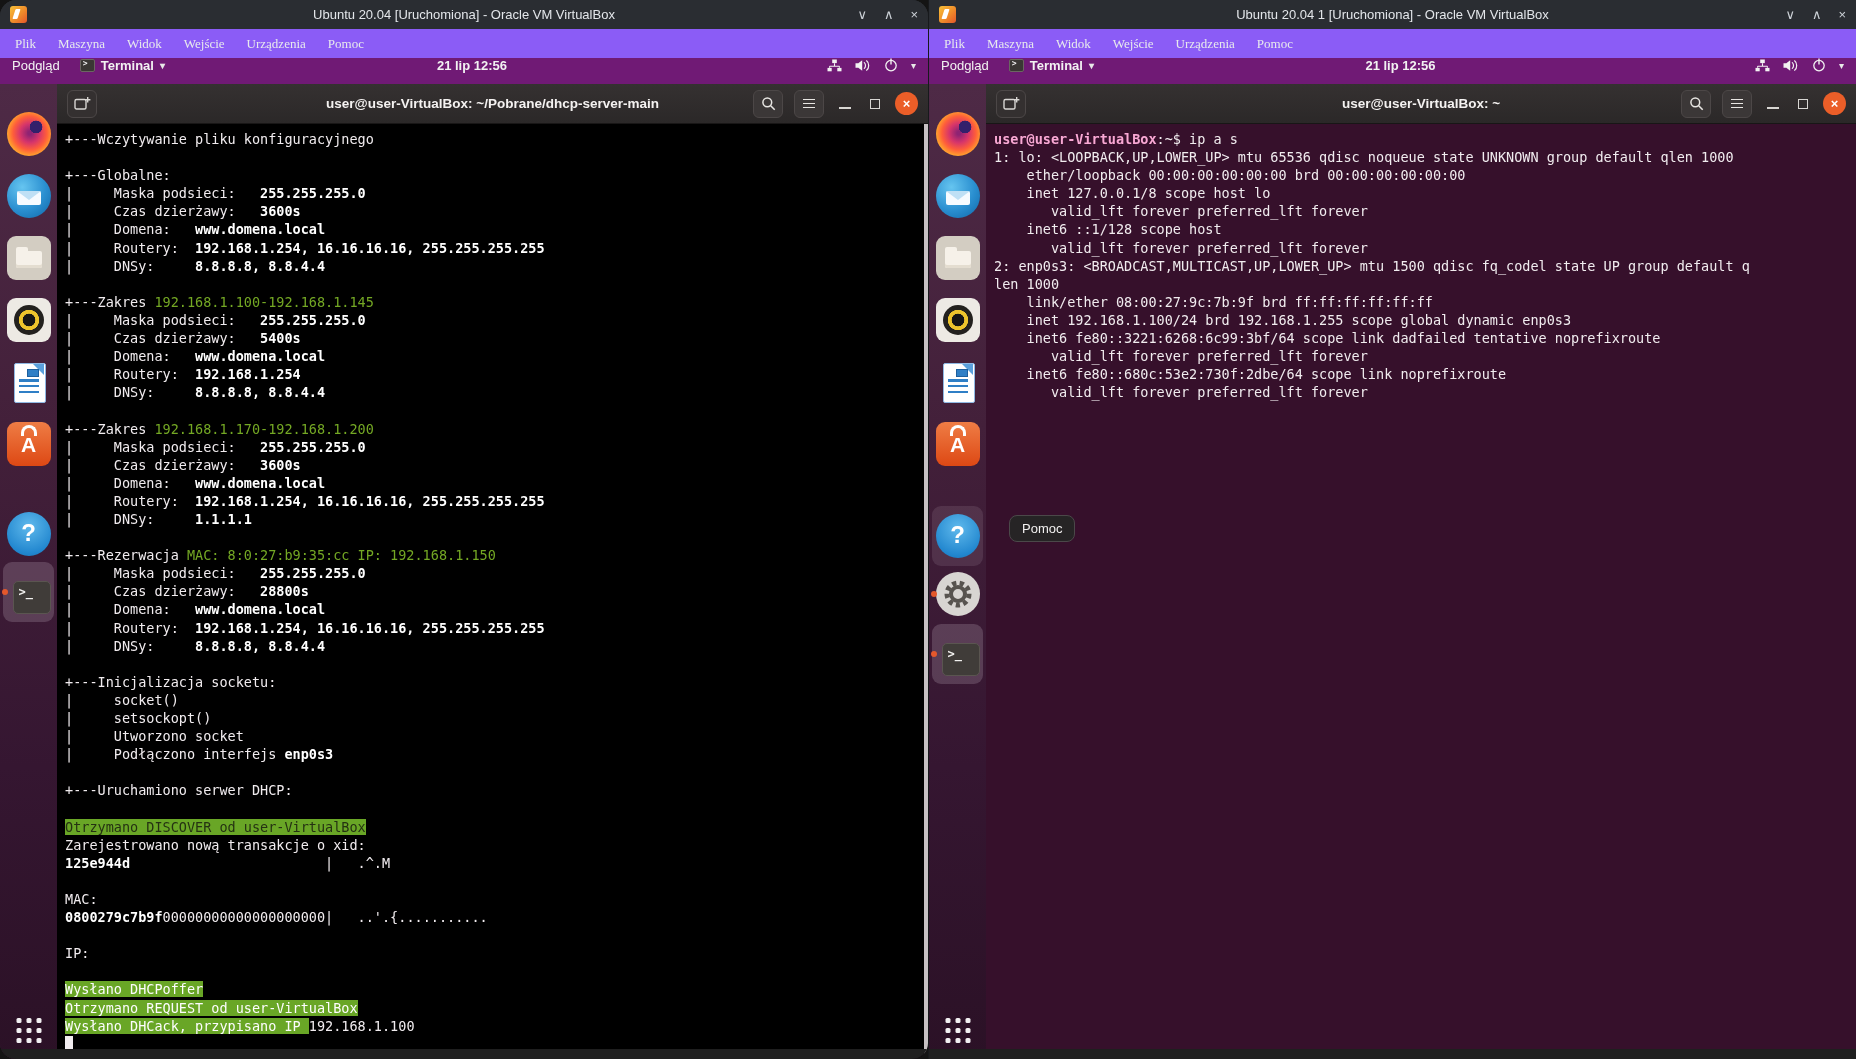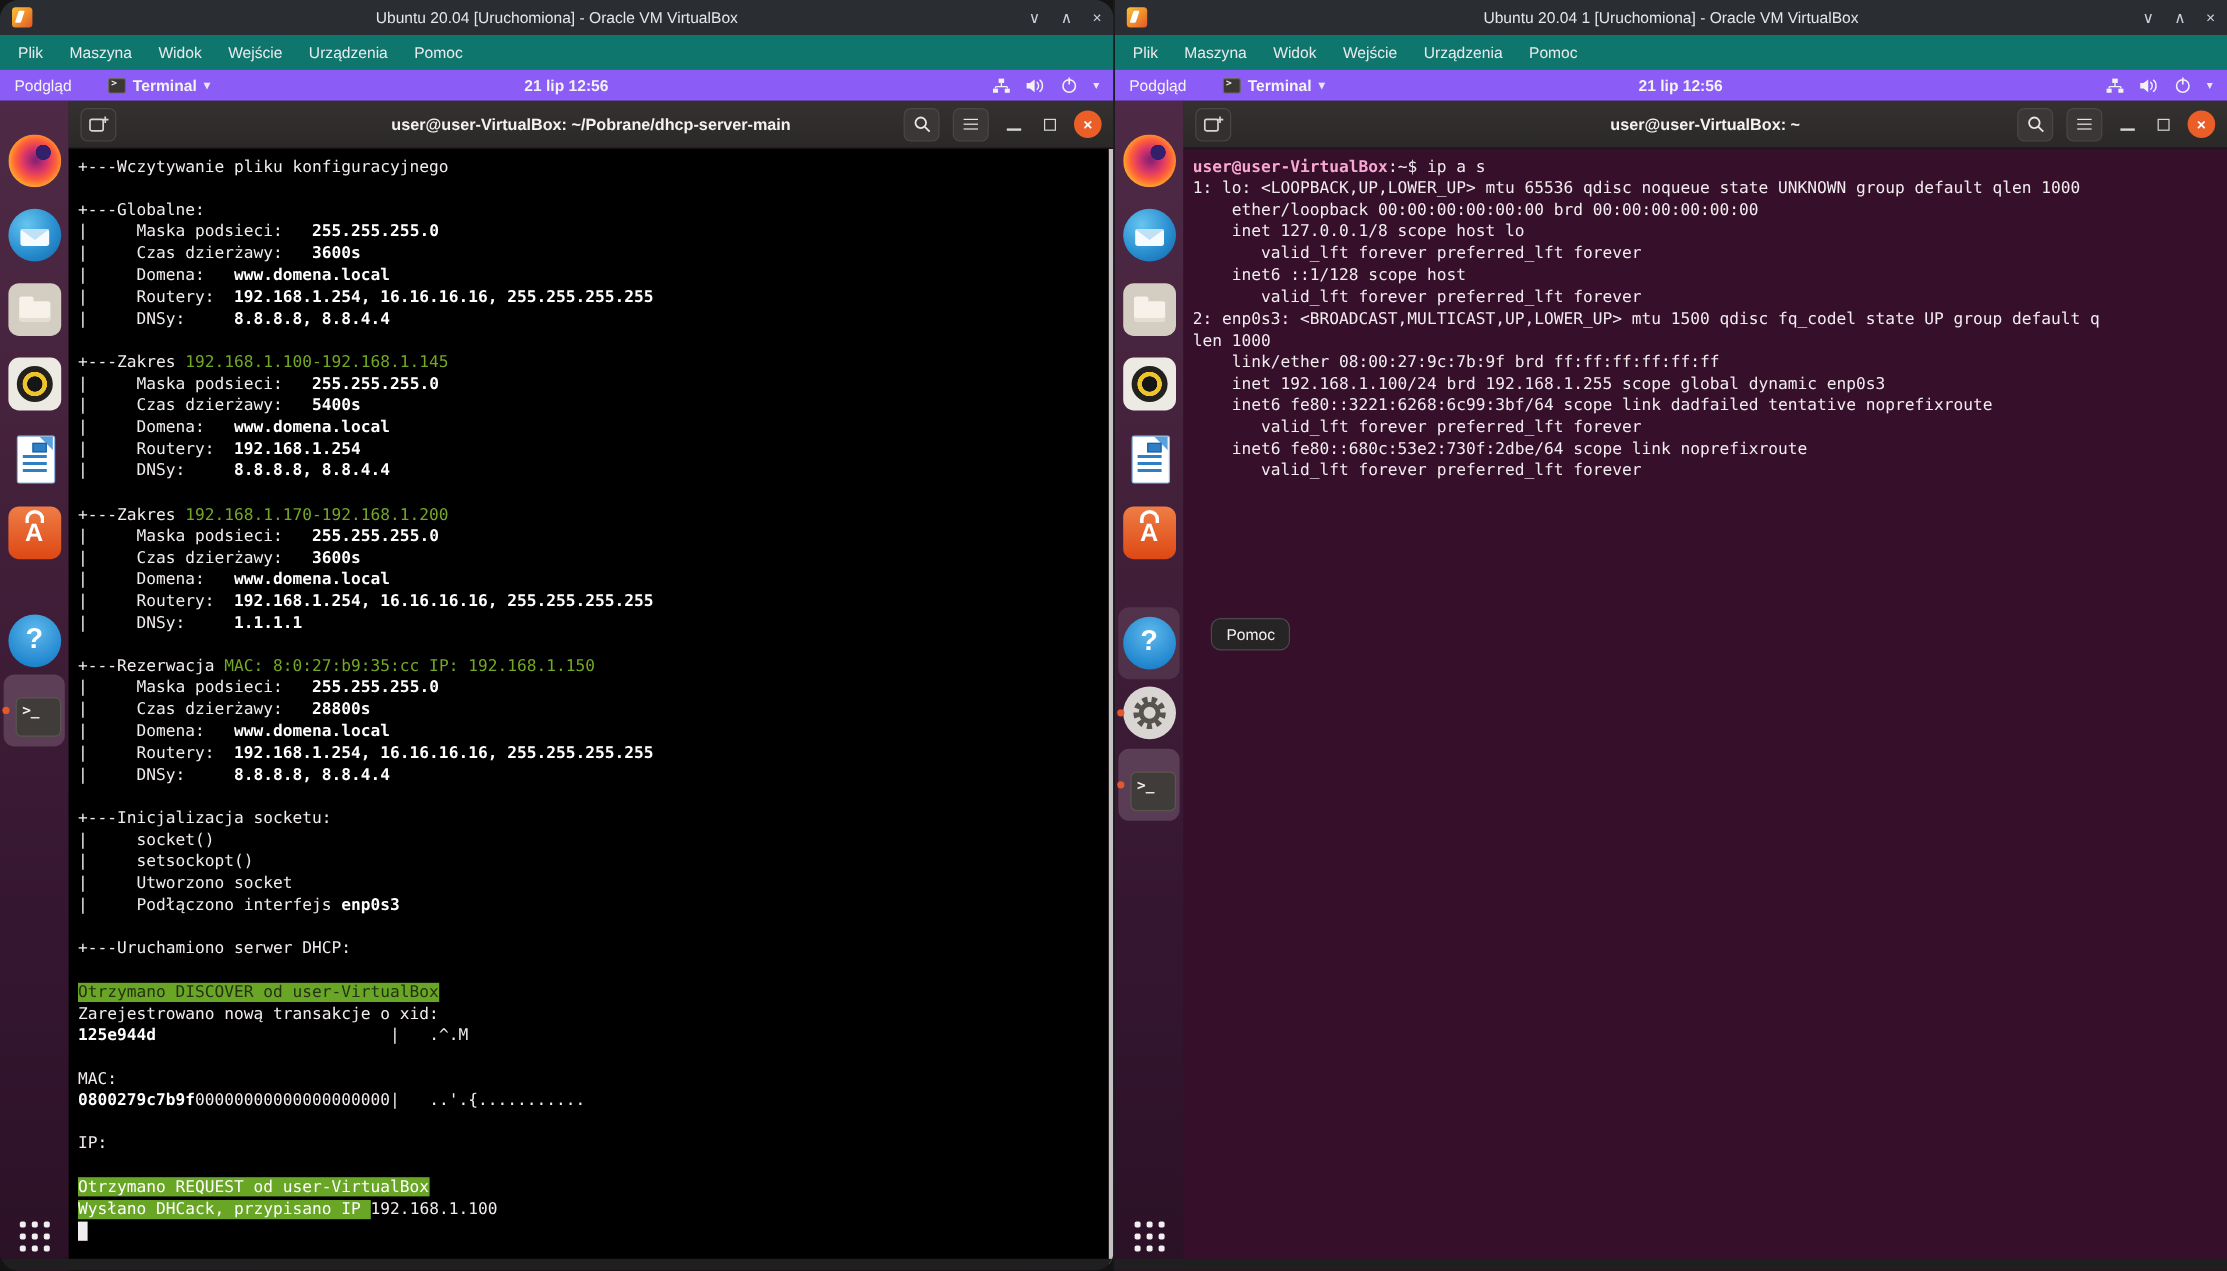--- a/index.html
+++ b/index.html
@@ -14,25 +14,25 @@
   
   .vbox-titlebar { position:relative; height:29px; background:#2a2d32; display:flex; align-items:center; padding:0 10px; }
   .vbox-app-icon { width:17px; height:17px; border-radius:3px;
      background:linear-gradient(135deg,#f8c13a 0%,#ef8b2a 55%,#e3562a 100%); position:relative; flex:0 0 auto; }
   .vbox-app-icon::after { content:""; position:absolute; left:4px; top:3px; width:5px; height:10px;
      background:#fff; transform:skewX(-18deg); border-radius:1px; }
   .vbox-title { position:absolute; left:0; right:0; text-align:center; color:#e3e6ea; font-size:13px; }
   .host-controls { margin-left:auto; display:flex; gap:17px; z-index:2; }
   .host-btn { color:#cdd2d8; font-size:13px; line-height:1; cursor:default; }
 
-  .vbox-menubar { height:29px; background:#0f766e; display:flex; align-items:center; padding:0 4px; border-top:1px solid #333holder; }
+  .vbox-menubar { height:29px; background:#8b5cf6; display:flex; align-items:center; padding:0 4px; border-top:1px solid #333holder;font-family:Liberation Serif, serif; }
   .menu-item { color:#e8eaed; font-size:13px; padding:0 11px; line-height:29px; }
 
   
-  .gnome-topbar { position:relative; height:26px; background:#8b5cf6; display:flex; align-items:center; color:#f2f2f2; font-size:13px;gap:10px; }
+  .gnome-topbar { position:relative; height:26px; background:#701a75; display:flex; align-items:flex-start; color:#f2f2f2; font-size:13px; }
   .activities { padding:0 12px; }
   .appmenu { display:flex; align-items:center; gap:6px; font-weight:600; padding:0 8px; }
   .mini-term { width:15px; height:13px; background:#3a3734; border:1px solid #6b6661; border-radius:2px; position:relative; }
   .mini-term::after { content:">"; position:absolute; left:2px; top:-1px; color:#efefef; font-size:8px; font-family:"DejaVu Sans Mono",monospace; }
   .chev { font-size:10px; color:#e8e8e8; }
   .clock { position:absolute; left:0; right:0; text-align:center; font-weight:700;margin-left:16px; }
   .topbar-right { margin-left:auto; display:flex; align-items:center; gap:13px; padding-right:12px; z-index:2; }
   .topbar-right svg { display:block; }
 
   
@@ -243,20 +243,21 @@
               <div class="tline">&nbsp;</div>
               <div class="tline"><span class="seg-hd">Otrzymano DISCOVER od user-VirtualBox</span></div>
               <div class="tline"><span class="seg-n">Zarejestrowano nową transakcje o xid:</span></div>
               <div class="tline"><span class="seg-b">125e944d</span><span class="seg-n">                        |   .^.M</span></div>
               <div class="tline">&nbsp;</div>
               <div class="tline"><span class="seg-n">MAC:</span></div>
               <div class="tline"><span class="seg-b">0800279c7b9f</span><span class="seg-n">00000000000000000000|   ..'.{...........</span></div>
               <div class="tline">&nbsp;</div>
               <div class="tline"><span class="seg-n">IP:</span></div>
               <div class="tline">&nbsp;</div>
+              <div class="tline"><span class="seg-hw">Wysłano DHCPoffer</span></div>
               <div class="tline"><span class="seg-hw">Otrzymano REQUEST od user-VirtualBox</span></div>
               <div class="tline"><span class="seg-hw">Wysłano DHCack, przypisano IP </span><span class="seg-n">192.168.1.100</span></div>
               <div class="tline"><span class="seg-cur"> </span></div>
             </div>
           <div class="scrollbar"></div>
         </div>
       </div>
       <div class="dock" id="dock-0">
           <div class="dock-item" style="top: 22px;">
             <div class="ic ic-ff"></div>

